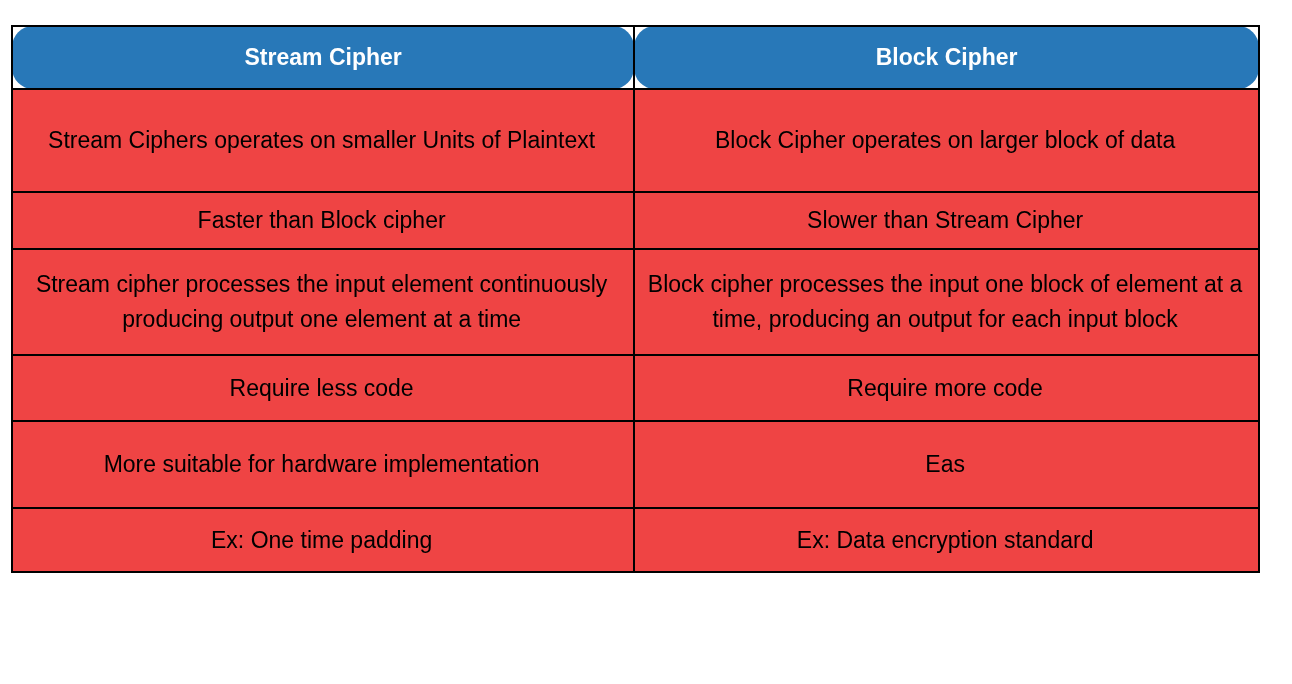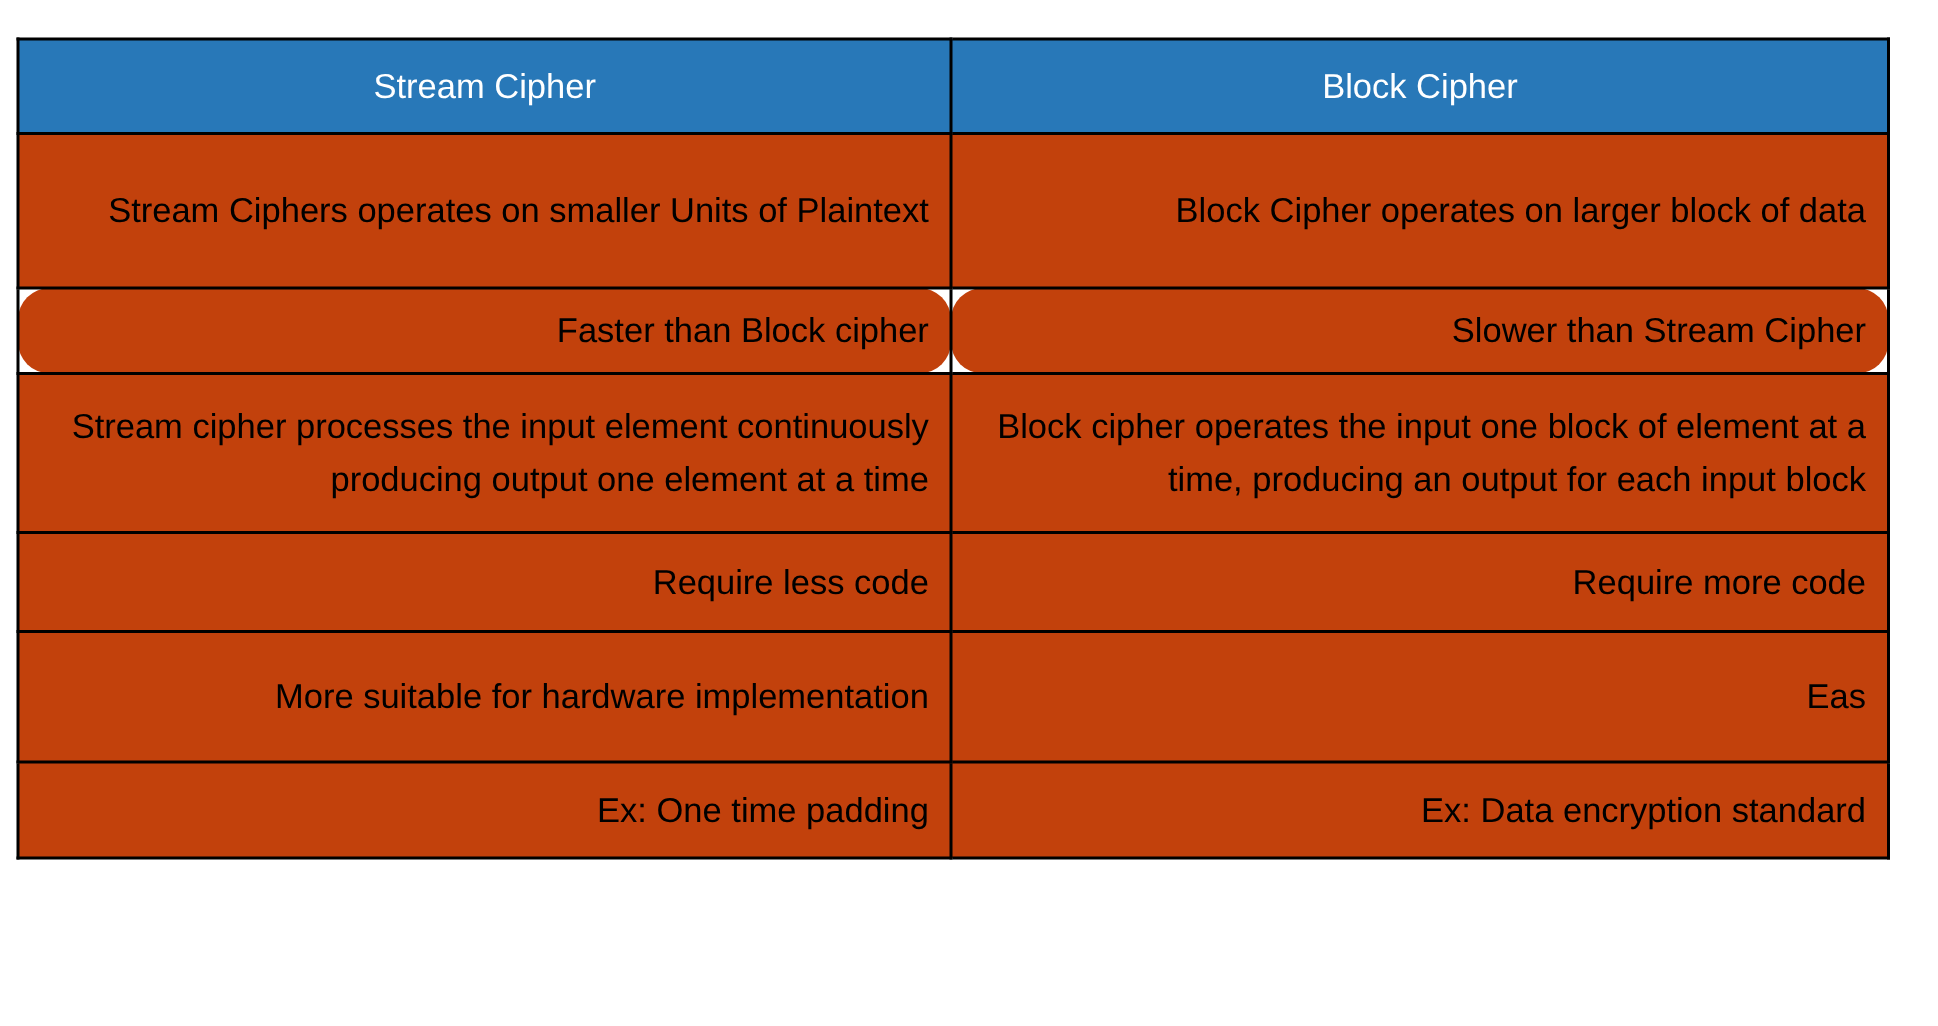--- a/index.html
+++ b/index.html
@@ -25,33 +25,34 @@
   table.compare th,
   table.compare td {
     border: 2px solid #000000;
     font-size: 23px;
     line-height: 35px;
     vertical-align: middle;
   }
   table.compare th {
     background: #2878B8;
     color: #ffffff;
-    font-weight: normal;
+    font-weight: bold;
     text-align: center;
     height: 63px;
     padding: 4px 10px;
+    border-radius: 21px;
   }
   table.compare td {
-    background: #c2410c;
+    background: #ef4444;
     color: #000000;
-    text-align: right;
+    text-align: center;
     padding: 10px 14px 10px 11px;
   }
   tr.r0 td { height: 103px; }
-  tr.r1 td { height: 53px; border-radius: 21px;  }
+  tr.r1 td { height: 53px;  }
   tr.r2 td { height: 106px; }
   tr.r3 td { height: 66px;  }
   tr.r4 td { height: 87px;  }
   tr.r5 td { height: 64px;  }
   tr.r6 td { height: 65px;  }
 </style>
 </head>
 <body>
 
 <div class="table-wrap">
@@ -70,21 +71,21 @@
       <tr class="r0">
         <td>Stream Ciphers operates on smaller Units of Plaintext</td>
         <td>Block Cipher operates on larger block of data</td>
       </tr>
       <tr class="r1">
         <td>Faster than Block cipher</td>
         <td>Slower than Stream Cipher</td>
       </tr>
       <tr class="r2">
         <td>Stream cipher processes the input element continuously producing output one element at a time</td>
-        <td>Block cipher operates the input one block of element at a time, producing an output for each input block</td>
+        <td>Block cipher processes the input one block of element at a time, producing an output for each input block</td>
       </tr>
       <tr class="r3">
         <td>Require less code</td>
         <td>Require more code</td>
       </tr>
       <tr class="r4">
         <td>More suitable for hardware implementation</td>
         <td>Eas</td>
       </tr>
       <tr class="r5">

